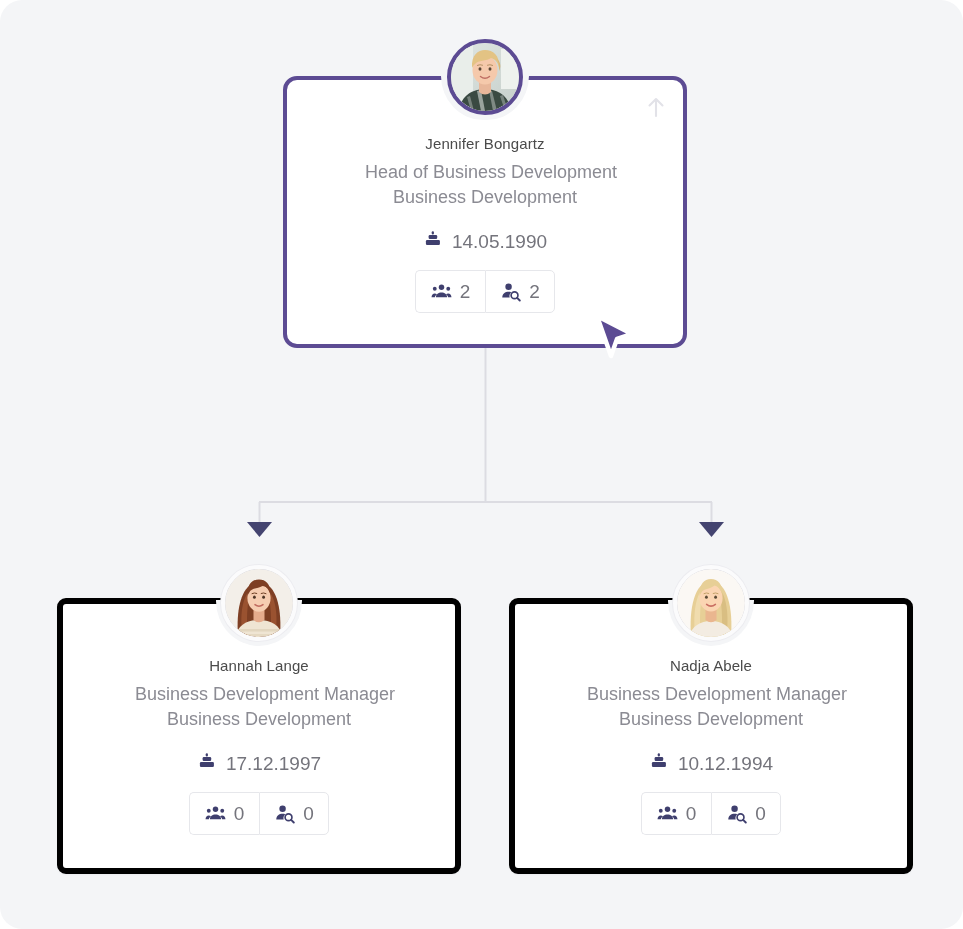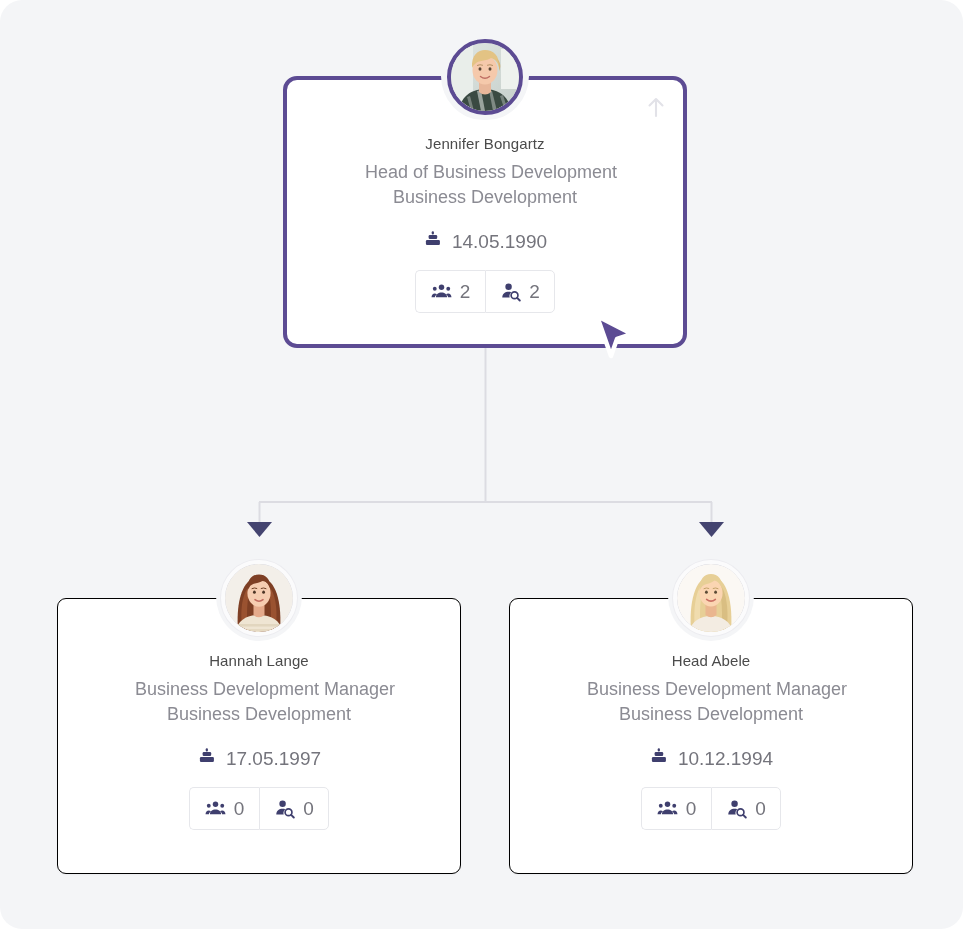--- a/index.html
+++ b/index.html
@@ -45,21 +45,21 @@
     top: 76px;
     width: 404px;
     height: 272px;
     border: 4px solid #5c4b93;
     border-radius: 14px;
   }
 
   .node.child {
     width: 404px;
     height: 276px;
-    border: 1px solid #000000;
+    border: 6px solid #000000;
     border-radius: 9px;
     box-shadow: 0 1px 2px rgba(30,30,50,0.04);
   }
   .node.child.left  { left: 57px;  top: 598px; }
   .node.child.right { left: 509px; top: 598px; }
 
   
   .avatar-notch {
     position: absolute;
     top: -4px;
@@ -339,21 +339,21 @@
       <div class="person-dept">Business Development</div>
 
       <div class="dob-row">
         <span class="cake-icon">
           <svg viewBox="0 0 22 22" width="20" height="20">
             <rect x="9.6" y="1.4" width="2.4" height="3.6" rx="1.1" fill="#3f3f6e"></rect>
             <rect x="6.2" y="5.6" width="9.4" height="4.2" rx="1.3" fill="#3f3f6e"></rect>
             <rect x="3.2" y="11.0" width="15.4" height="5.4" rx="1.3" fill="#3f3f6e"></rect>
           </svg>
         </span>
-        <span class="dob-text">17.05.1997</span>
+        <span class="dob-text">17.12.1997</span>
       </div>
 
       <div class="badges">
         <div class="badge first">
           <svg viewBox="0 0 24 24" width="21" height="21">
             <circle cx="12" cy="7.2" r="3.1" fill="#3f3f6e"></circle>
             <path d="M5.6 18.6 c0-3.6 2.9-5.6 6.4-5.6 s6.4 2 6.4 5.6 z" fill="#3f3f6e"></path>
             <circle cx="4.3" cy="8.9" r="2.2" fill="#3f3f6e"></circle>
             <path d="M0.6 18.6 c0-2.7 1.7-4.3 3.7-4.3 1 0 1.9 .4 2.6 1 -1.5 .9 -2.4 2 -2.4 3.3 z" fill="#3f3f6e"></path>
             <circle cx="19.7" cy="8.9" r="2.2" fill="#3f3f6e"></circle>
@@ -402,21 +402,21 @@
           <ellipse cx="29.4" cy="28.2" rx="1.4" ry="1.6" fill="#5b4a35"></ellipse>
           <ellipse cx="38.6" cy="28.2" rx="1.4" ry="1.6" fill="#5b4a35"></ellipse>
           <path d="M27 24.6 q2.5 -1.3 4.8 -0.2" stroke="#c2a169" stroke-width="1" fill="none" stroke-linecap="round"></path>
           <path d="M36.2 24.4 q2.4 -1.1 4.8 0.2" stroke="#c2a169" stroke-width="1" fill="none" stroke-linecap="round"></path>
           <path d="M29.6 35.4 q4.4 3.6 8.8 0" stroke="#c96f63" stroke-width="1.6" fill="none" stroke-linecap="round"></path>
         </g>
       </svg>
     </div>
 
     <div class="card-body">
-      <div class="person-name">Head Abele</div>
+      <div class="person-name">Nadja Abele</div>
       <div class="person-title">Business Development Manager</div>
       <div class="person-dept">Business Development</div>
 
       <div class="dob-row">
         <span class="cake-icon">
           <svg viewBox="0 0 22 22" width="20" height="20">
             <rect x="9.6" y="1.4" width="2.4" height="3.6" rx="1.1" fill="#3f3f6e"></rect>
             <rect x="6.2" y="5.6" width="9.4" height="4.2" rx="1.3" fill="#3f3f6e"></rect>
             <rect x="3.2" y="11.0" width="15.4" height="5.4" rx="1.3" fill="#3f3f6e"></rect>
           </svg>

